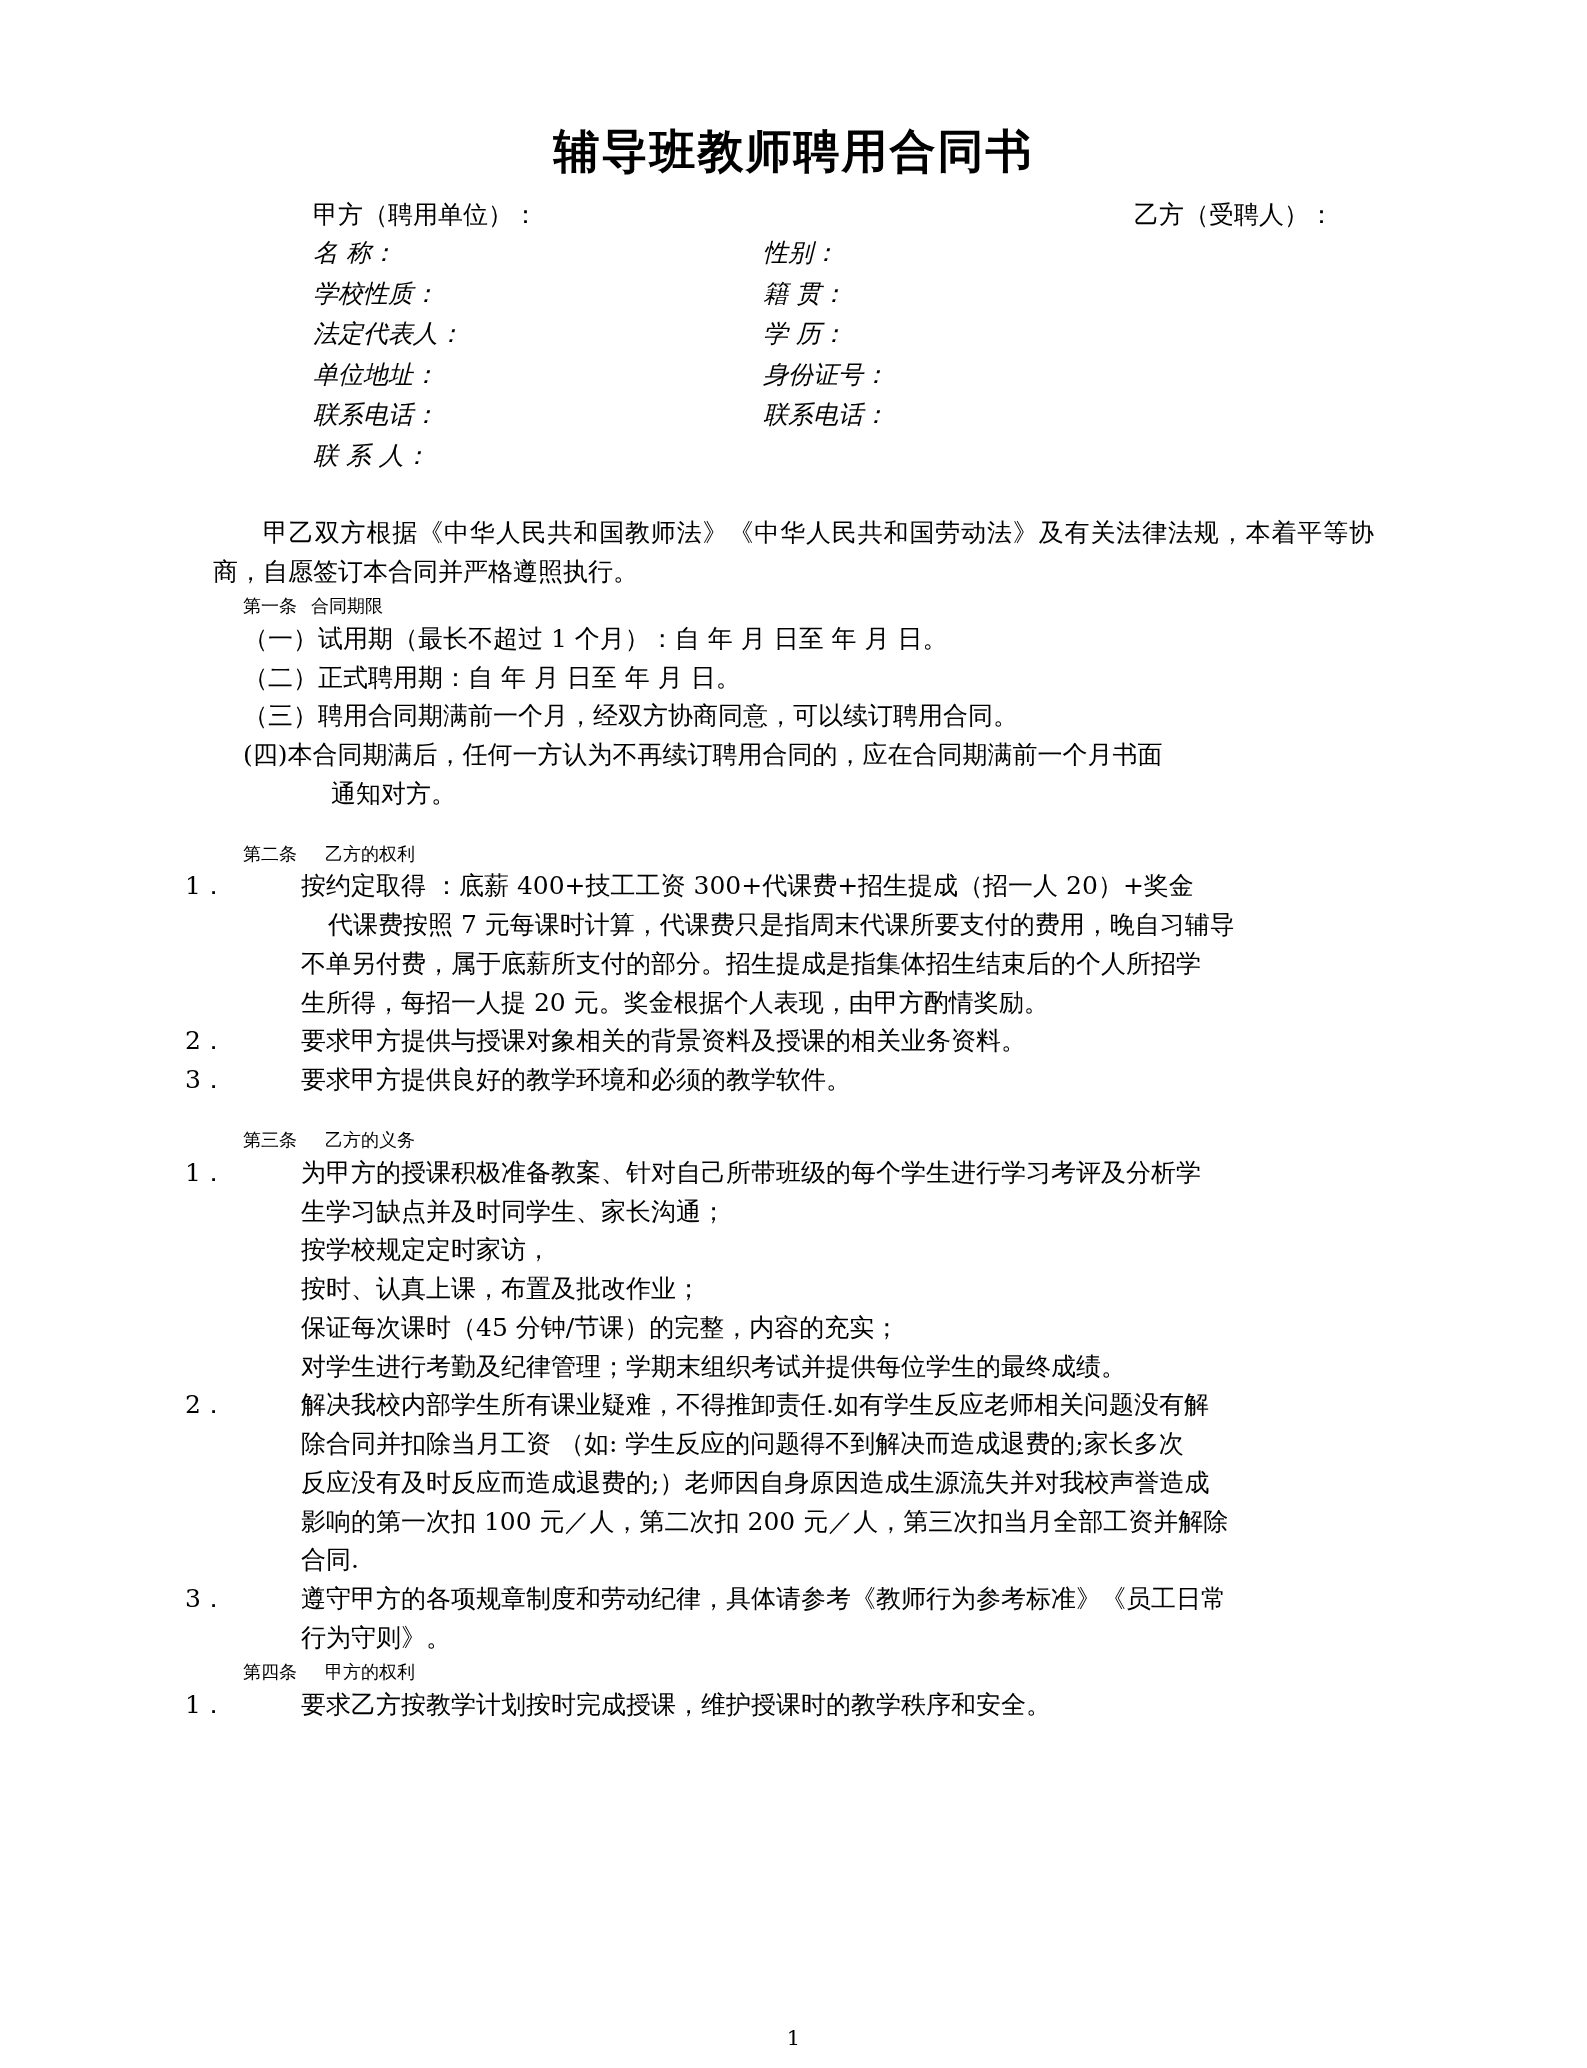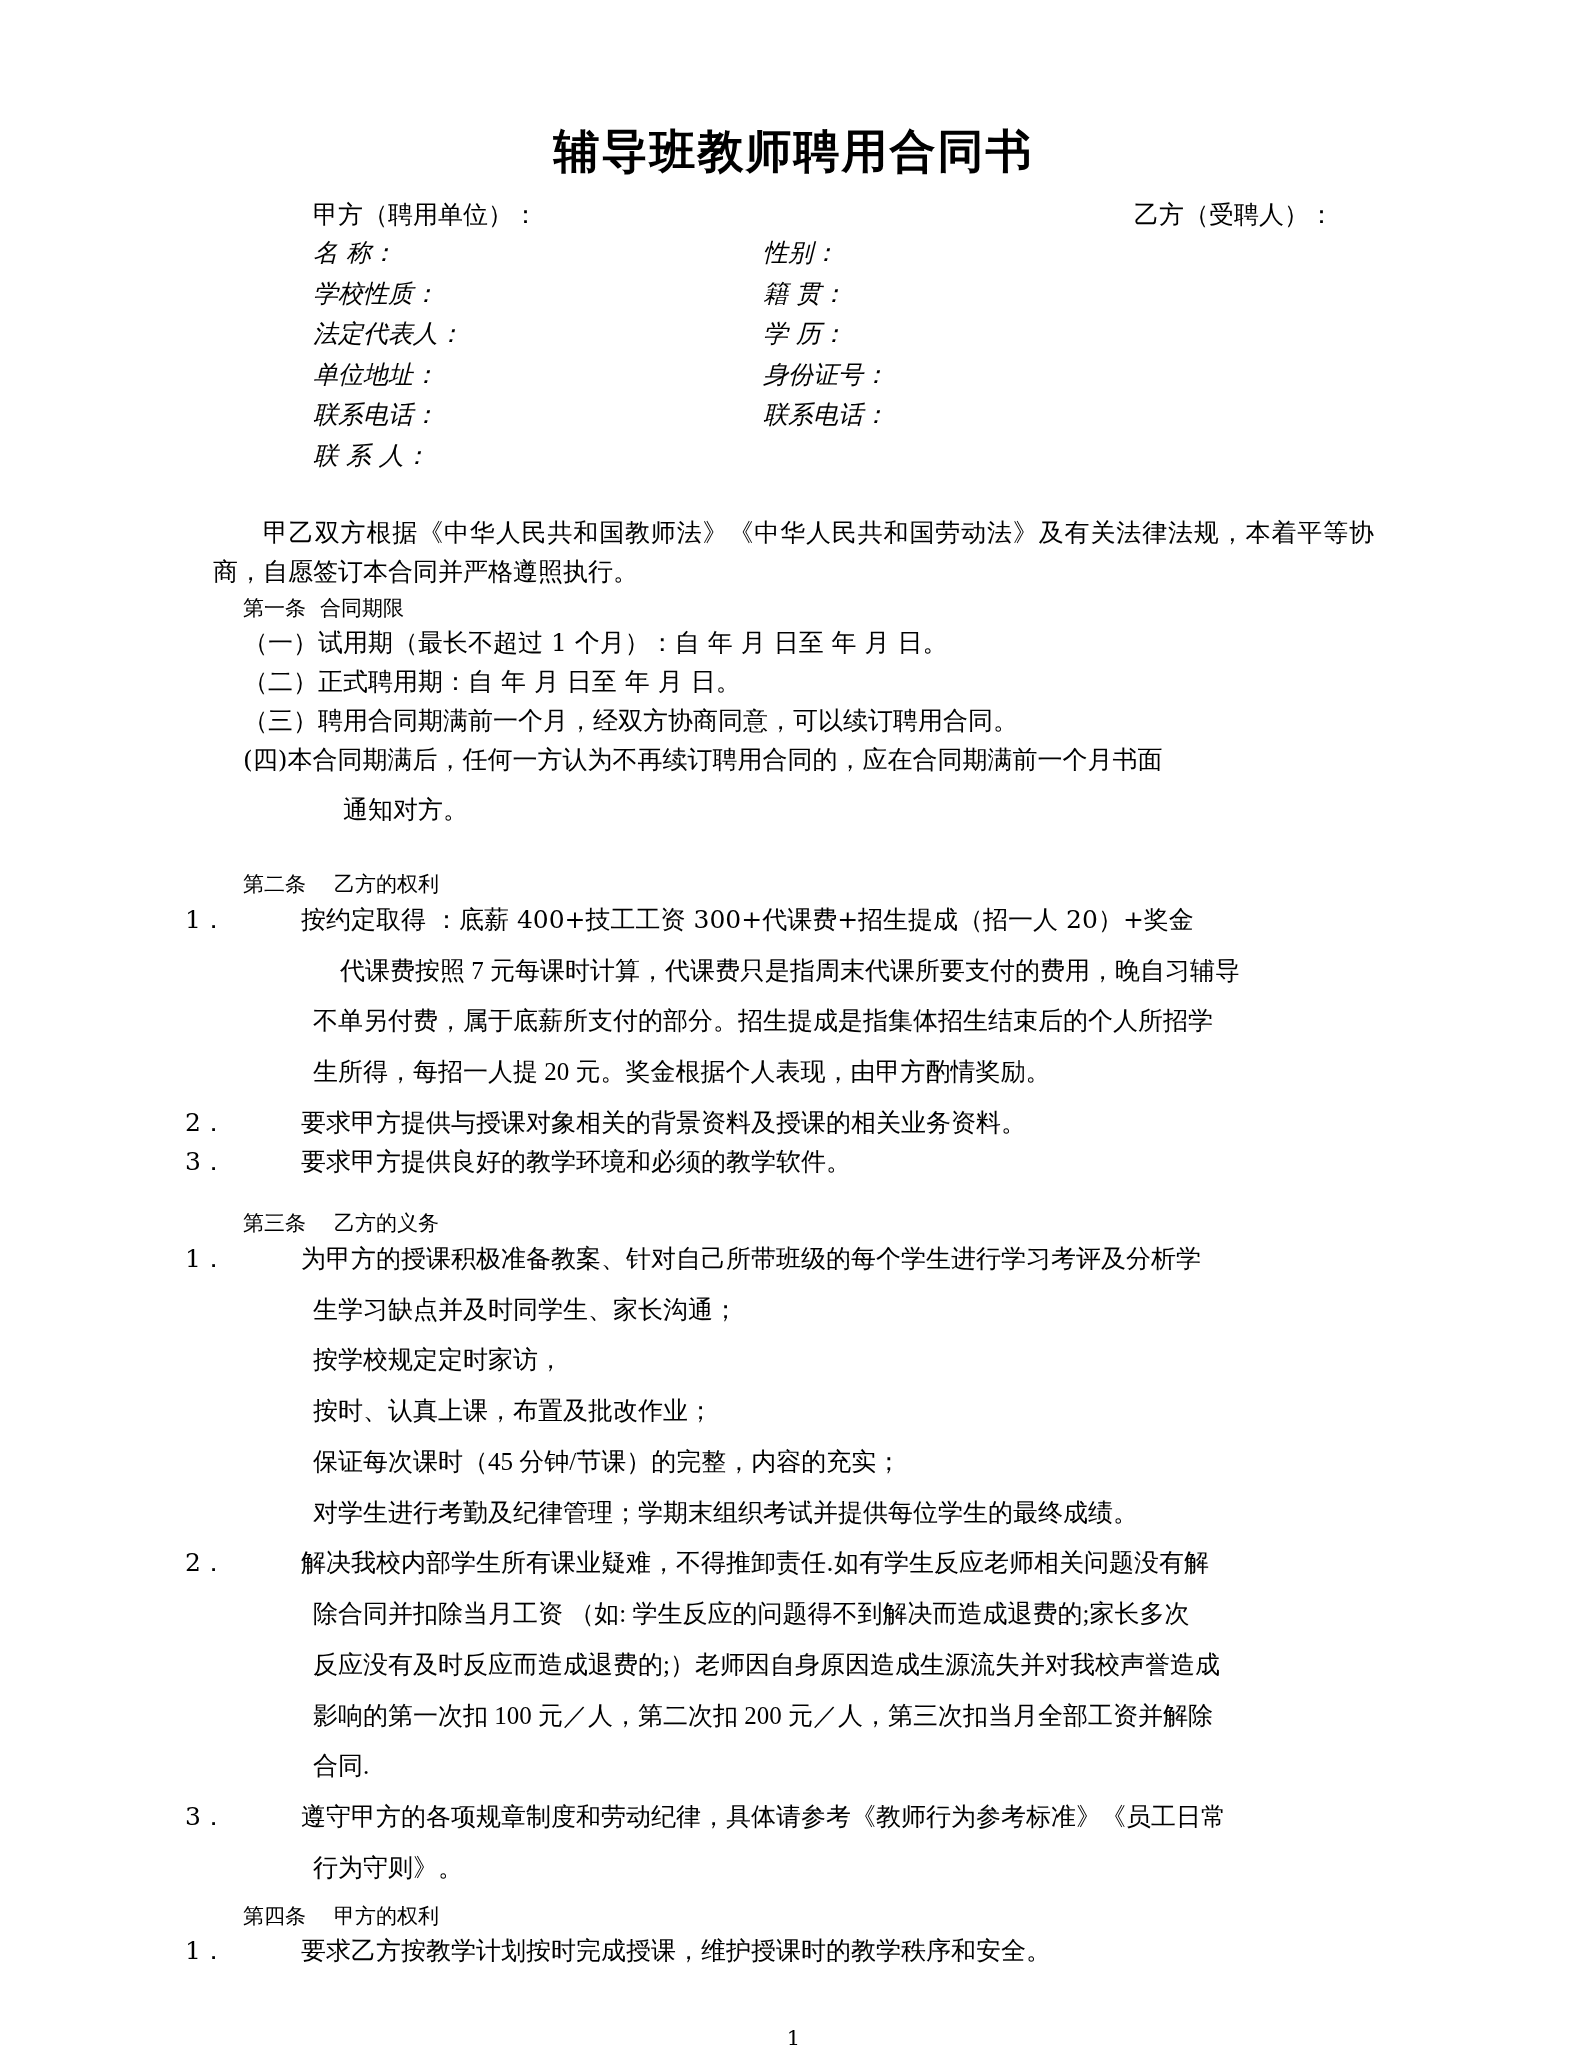--- a/index.html
+++ b/index.html
@@ -58,21 +58,21 @@
   .spacer-sm { height: 26px; }
   .spacer-md { height: 38px; }
   .para {
     font-size: 25px;
     line-height: 1.55;
     margin: 0;
     text-align: justify;
   }
   .indent2 { text-indent: 2em; }
   .clause-head {
-    font-size: 21px;
+    font-size: 18px;
     line-height: 1.55;
     margin: 0;
     padding-left: 30px;
   }
   .clause-head .gap { display: inline-block; width: 14px; }
   .clause-head .gap-wide { display: inline-block; width: 28px; }
   .sub-item {
     font-size: 25px;
     line-height: 1.55;
     margin: 0;
@@ -83,24 +83,23 @@
     line-height: 1.55;
     margin: 0;
     padding-left: 88px;
     text-indent: -58px;
     text-align: justify;
   }
   .num-item .marker { display: inline-block; width: 58px; }
   .cont-line {
     font-size: 25px;
     line-height: 1.55;
-    margin: 12px;
+    margin: 0;
     padding-left: 88px;
     text-align: justify;
-    font-family: Liberation Serif, serif;
   }
   .cont-line.extra { padding-left: 118px; }
   .cont-line.deep { padding-left: 115px; }
   .footer-page {
     position: absolute;
     left: 0;
     right: 0;
     bottom: 18px;
     text-align: center;
     font-size: 21px;

